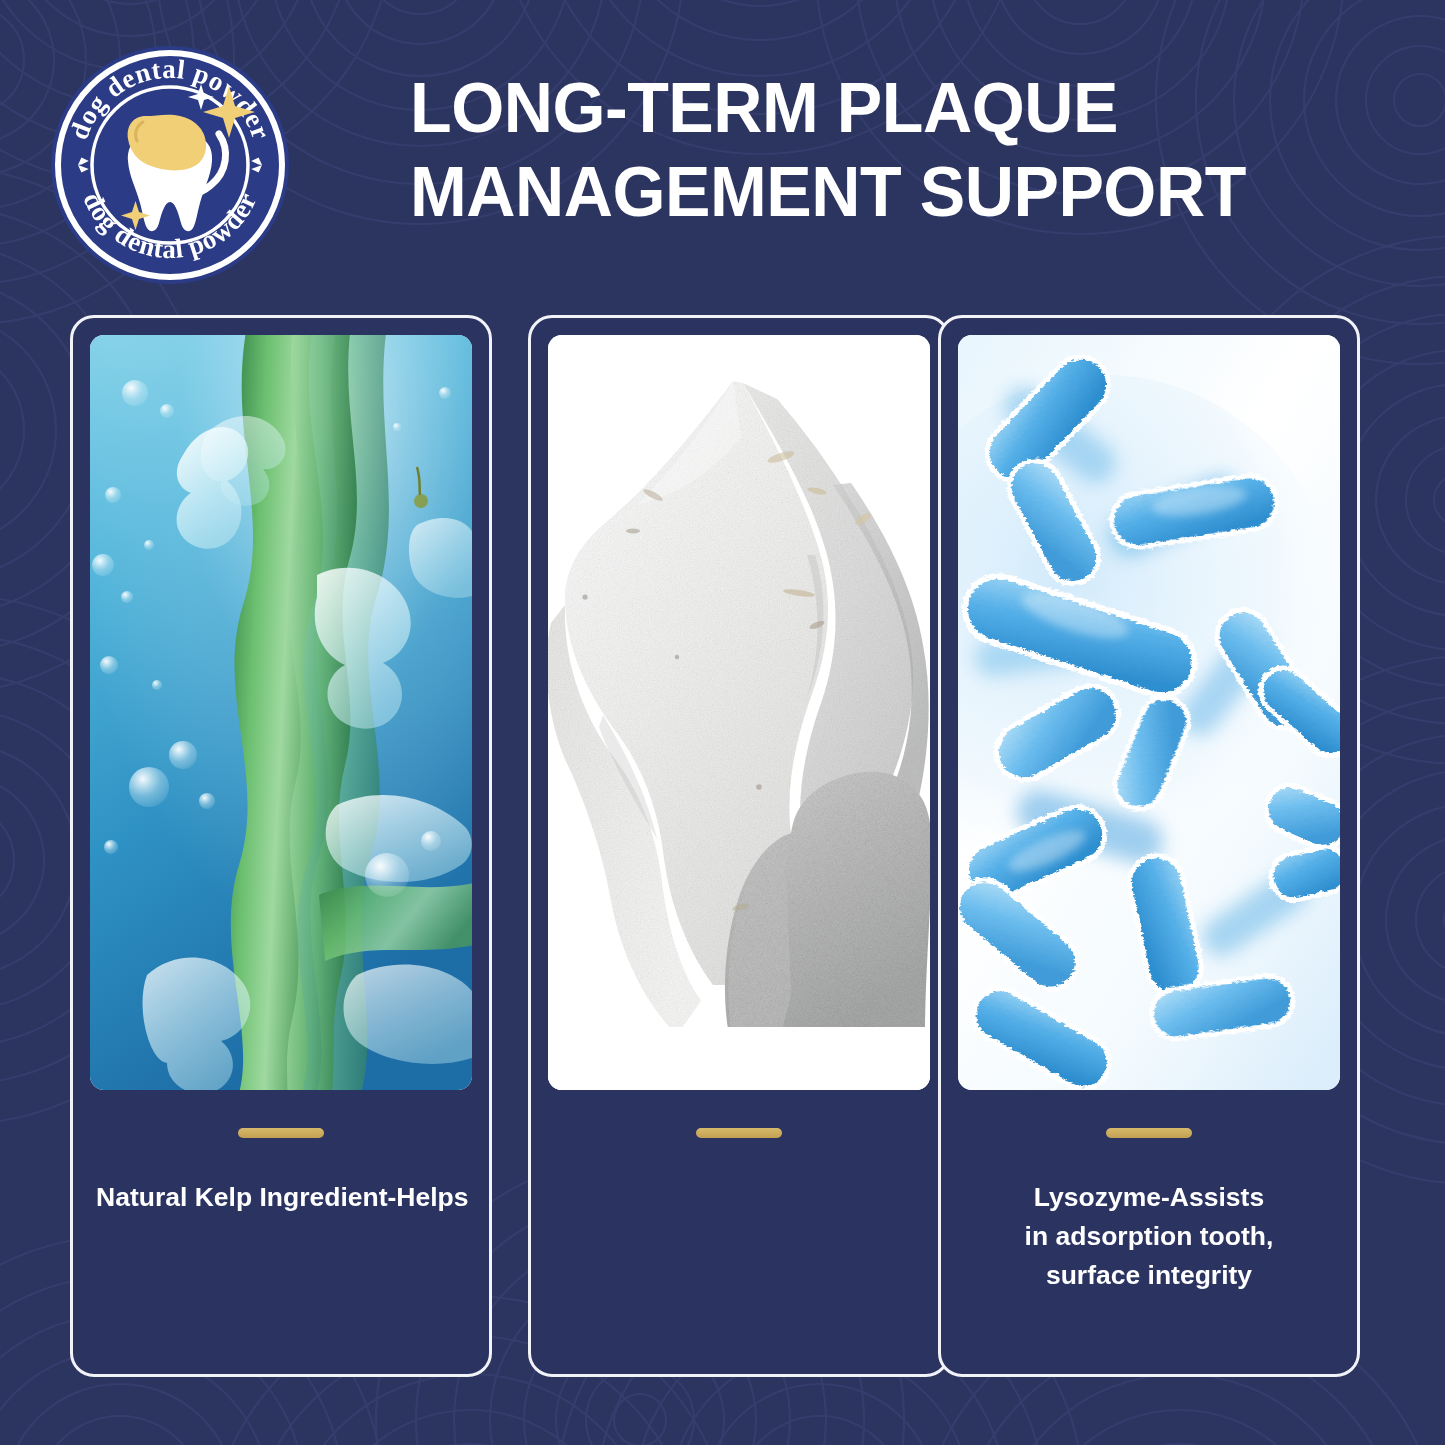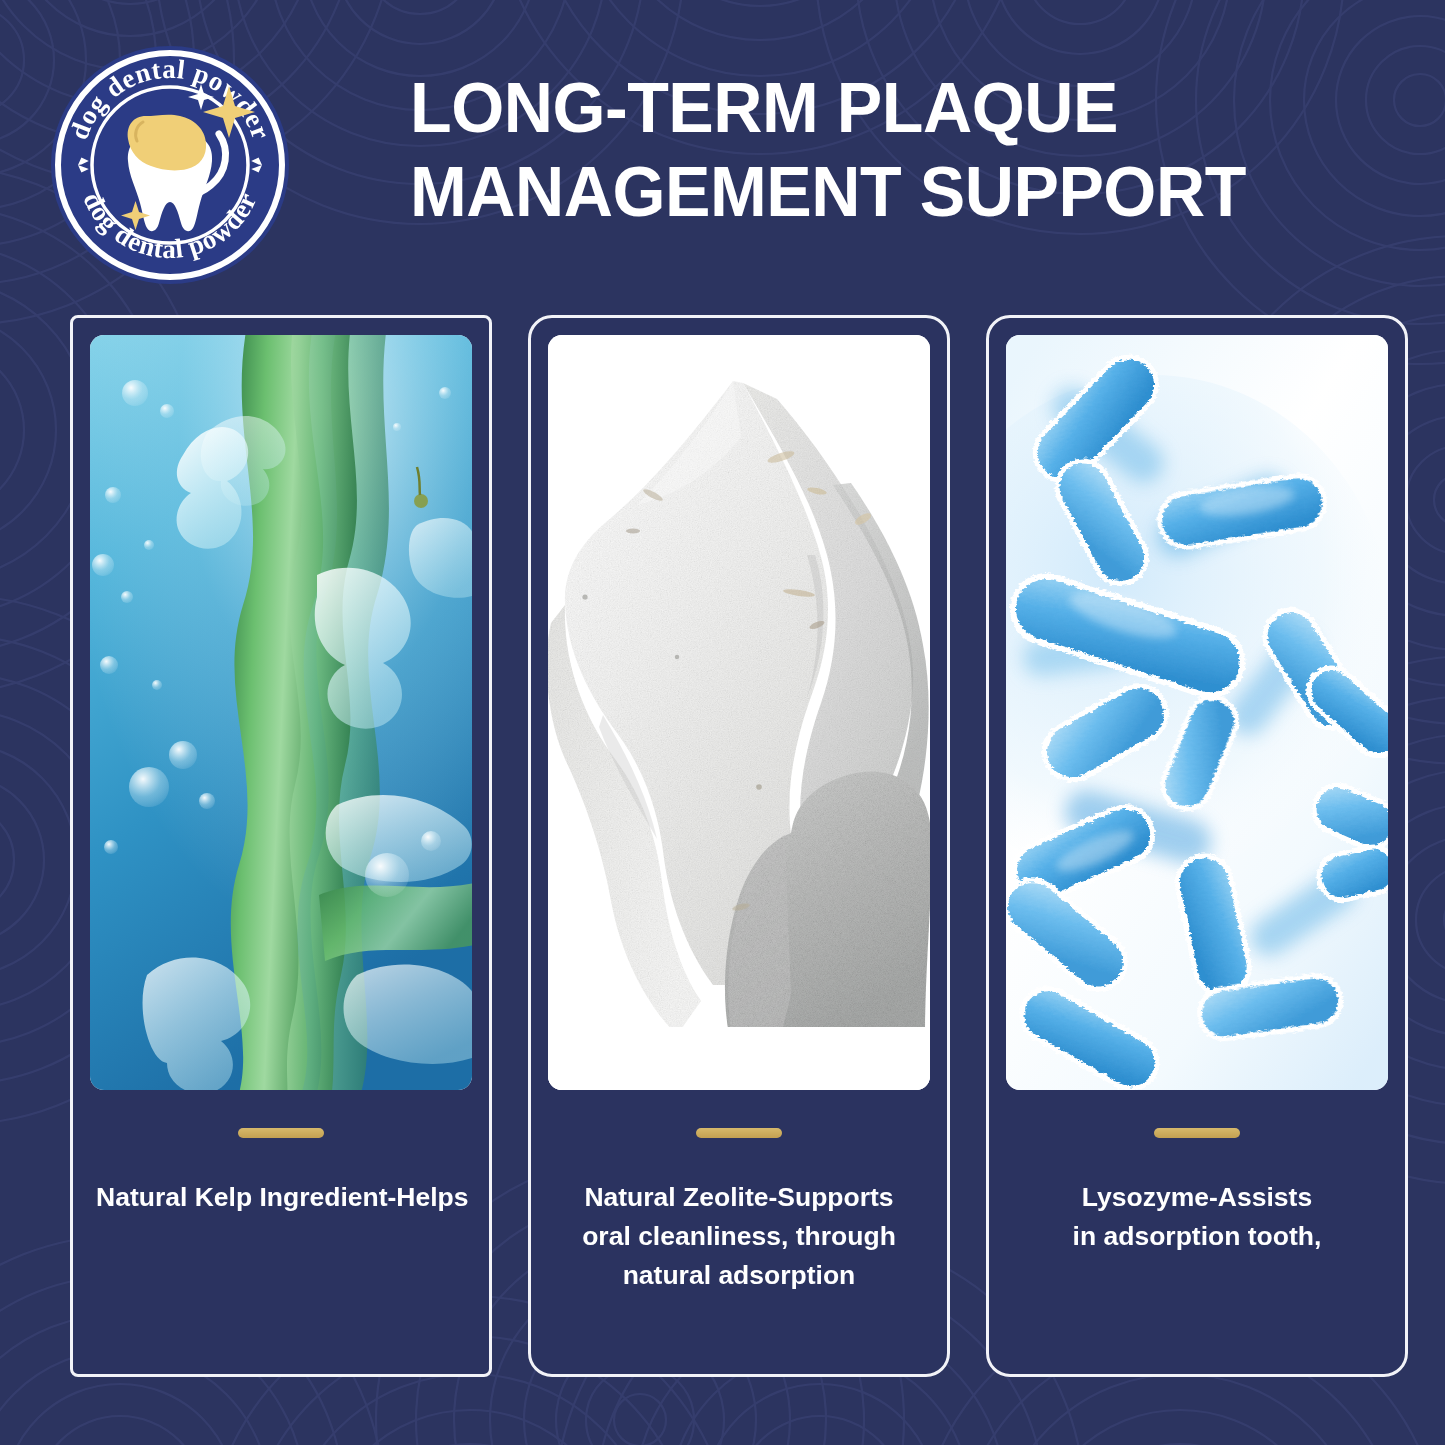--- a/index.html
+++ b/index.html
@@ -46,23 +46,23 @@
   .card {
     position:absolute;
     top:315px;
     width:422px;
     height:1062px;
     border:3px solid #f2f3f8;
     border-radius:24px;
     background:#2b3360;
     padding:17px;
   }
-  #card-1 { left:70px;border-radius:8px; }
+  #card-1 { left:70px; }
   #card-2 { left:528px; }
-  #card-3 { left:986px; }
+  #card-3 { left:938px; }
 
   .card-media {
     width:100%;
     height:755px;
     border-radius:14px;
     overflow:hidden;
     position:relative;
     background:#ffffff;
   }
   .card-media svg { width:100%; height:100%; display:block; }
@@ -384,25 +384,20 @@
         <circle cx="214" cy="452" r="2.8" fill="#97917f"></circle>
         <ellipse cx="196" cy="572" rx="9" ry="3" fill="#b6ac93" transform="rotate(-14 196 572)"></ellipse>
       </g>
 
       <rect x="0" y="692" width="388" height="63" fill="#ffffff"></rect>
     </svg>
   </div>
 
   <div class="card-divider"></div>
 
-  <div class="card-caption">
-    <span class="caption-line">Natural Zeolite-Supports</span>
-    <span class="caption-line">oral cleanliness, through</span>
-    <span class="caption-line">natural adsorption</span>
-  </div>
 </div>
 
 <div class="card" id="card-3">
 
   <div class="card-media">
     <svg viewBox="0 0 388 755" preserveAspectRatio="xMidYMid slice" aria-hidden="true">
       <defs>
         <linearGradient id="microBg" x1="0.1" y1="0" x2="0.9" y2="1">
           <stop offset="0%" stop-color="#eaf6fd"></stop>
           <stop offset="40%" stop-color="#ffffff"></stop>
@@ -512,14 +507,15 @@
         <ellipse cx="92" cy="516" rx="42" ry="12" fill="#ffffff" transform="rotate(-24 92 516)"></ellipse>
       </g>
     </svg>
   </div>
 
   <div class="card-divider"></div>
 
   <div class="card-caption">
     <span class="caption-line">Lysozyme-Assists</span>
     <span class="caption-line">in adsorption tooth,</span>
+    <span class="caption-line">surface integrity</span>
   </div>
 </div>
 
 </body></html>

